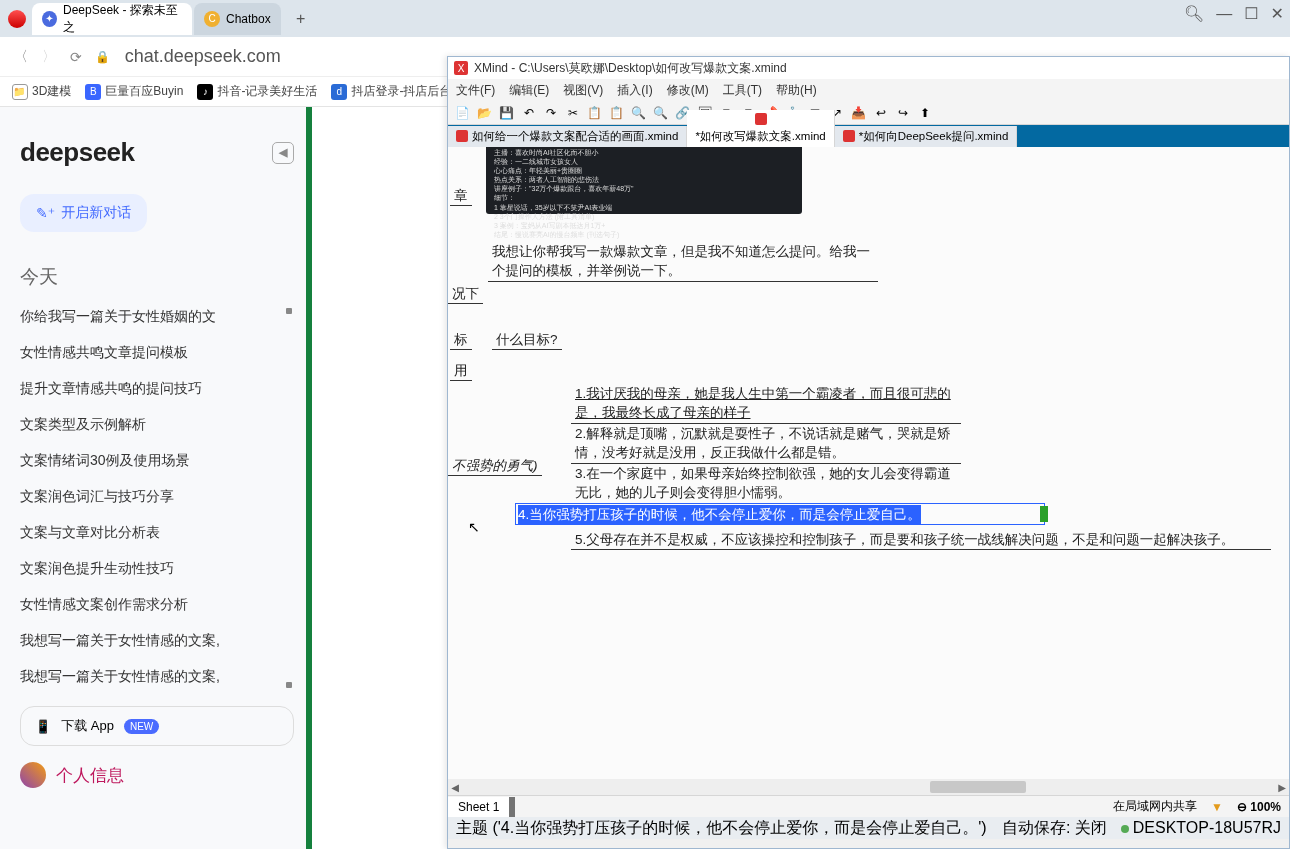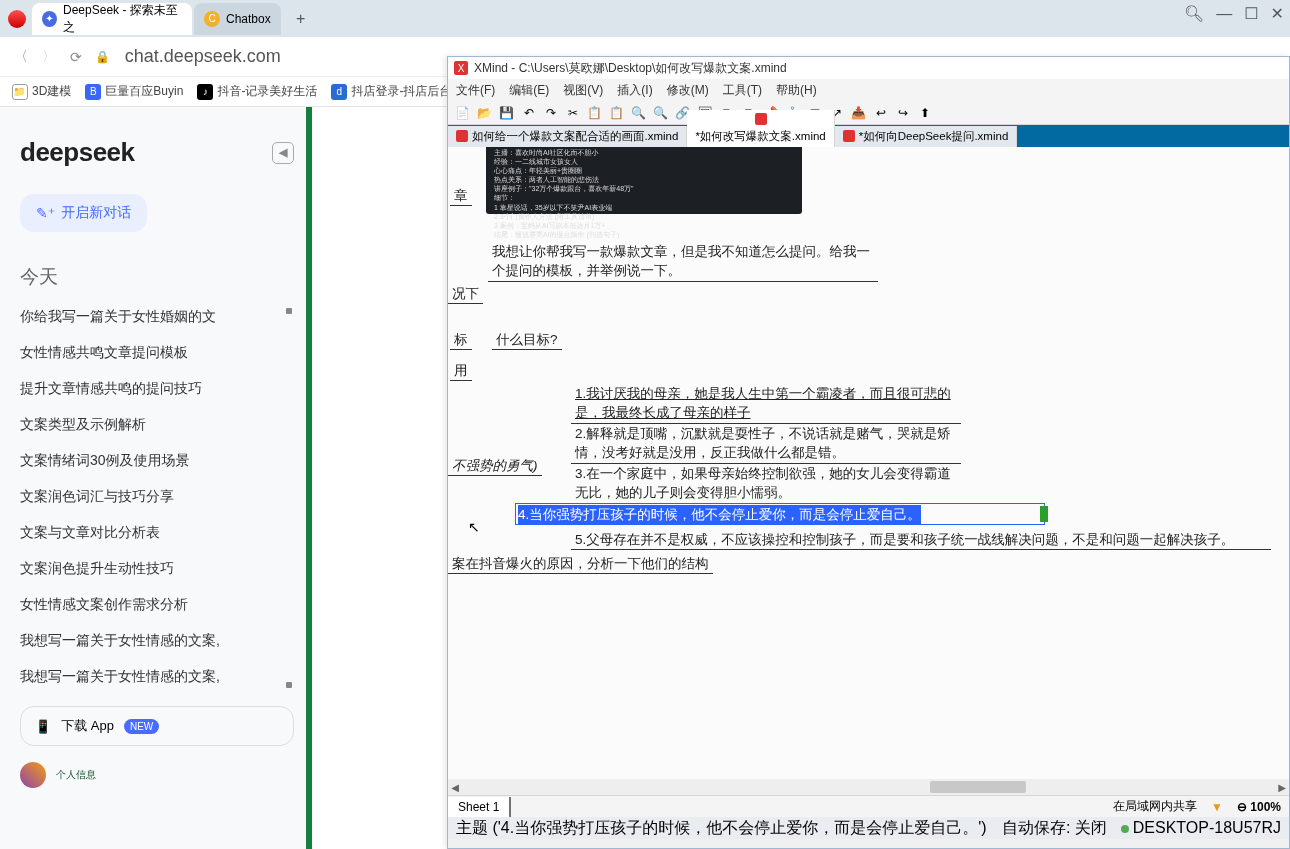--- a/index.html
+++ b/index.html
@@ -32,21 +32,21 @@
 .ds-logo{ font-size:26px; font-weight:700; color:#222; letter-spacing:-0.5px; display:flex; align-items:center; justify-content:space-between;}
 .collapse-icon{ width:22px; height:22px; border:1.5px solid #aaa; border-radius:5px; display:flex; align-items:center; justify-content:center; font-size:11px; color:#888;}
 .newchat{ margin-top:26px; display:inline-flex; align-items:center; gap:6px; color:#4169ff; background:#e9efff; padding:10px 16px; border-radius:14px; font-size:14px;}
 .sec-title{ margin-top:32px; font-size:19px; color:#666;}
 .chat-list{ margin-top:18px; display:flex; flex-direction:column; gap:18px; height:380px; overflow:hidden; position:relative;}
 .chat-item{ font-size:14px; color:#333; white-space:nowrap; overflow:hidden; text-overflow:ellipsis; cursor:default;}
 .sb-cap{position:absolute; right:2px; top:0; width:6px; height:6px; background:#888; border-radius:1px;}
 .sb-cap.bottom{top:auto; bottom:0;}
 .dl-app{ margin-top:18px; border:1px solid #ddd; border-radius:14px; padding:10px 14px; display:flex; align-items:center; gap:10px; font-size:13px;}
 .dl-badge{ background:#4a6bff; color:#fff; font-size:10px; padding:2px 6px; border-radius:8px;}
-.profile{ margin-top:16px; display:flex; align-items:center; gap:10px; font-size:10px; color:#14532d;}
+.profile{ margin-top:16px; display:flex; align-items:center; gap:10px; font-size:17px; color:#be185d;}
 .avatar{ width:26px; height:26px; border-radius:50%; background:linear-gradient(45deg,#8e44ad,#f39c12);}
 .footer-note{ position:absolute; bottom:6px; left:260px; right:0; text-align:center; font-size:12px; color:#aaa;}
 
 
 .xmind{ position:absolute; left:447px; top:-51px; width:843px; height:793px; background:#f0f0f0; border:1px solid #9fb7d0; box-shadow:-2px 0 6px rgba(0,0,0,.1);}
 .xm-title{ height:22px; background:#fff; display:flex; align-items:center; padding:0 6px; font-size:12px; color:#333; gap:6px;}
 .xm-icon{ width:14px; height:14px; background:#d33; border-radius:2px; display:inline-flex; align-items:center; justify-content:center; color:#fff; font-size:10px;}
 .xm-menu{ height:22px; background:#f4f4f4; display:flex; align-items:center; padding:0 8px; gap:14px; font-size:12px; color:#333;}
 .xm-toolbar{ height:24px; background:#f4f4f4; display:flex; align-items:center; padding:0 6px; gap:4px; border-bottom:1px solid #d6d6d6;}
 .tb{ width:18px; height:18px; display:inline-flex; align-items:center; justify-content:center; font-size:12px;}
@@ -62,21 +62,21 @@
 .node.ul{ border-bottom:1px solid #333; padding:0 4px;}
 .node.sel{ background:#2b62ff; color:#fff; padding:1px 0;}
 .sel-wrap{ position:absolute; border:1px solid #2b62ff;}
 .sel-handle{ position:absolute; right:-4px; top:50%; transform:translateY(-50%); width:8px; height:16px; background:#2aa02a;}
 .cursor-arrow{ position:absolute; left:20px; top:372px; font-size:14px; color:#000;}
 .xm-hscroll{ height:16px; display:flex; align-items:center; background:#eee;}
 .xm-hscroll .arrow{width:14px;text-align:center;font-size:10px;color:#666;}
 .xm-hscroll .track{flex:1;height:14px;background:#eee;position:relative;}
 .xm-hscroll .thumb{position:absolute;left:468px;width:96px;height:12px;background:#c8c8c8;border-radius:2px;top:1px;}
 .xm-bottombar{ height:22px; background:#f4f4f4; display:flex; align-items:center; font-size:12px; border-top:1px solid #d6d6d6;}
-.sheet{ padding:3px 10px; background:#fff; border-right:2px solid #737373;}
+.sheet{ padding:3px 10px; background:#fff; border-right:6px solid #737373;}
 .share{ margin-left:auto; padding:0 8px;}
 .filter-ic{ color:#e39b1d; padding:0 6px;}
 .zoom{ padding:0 8px;font-weight:bold;}
 .xm-status{ height:22px; background:#e9edf1; display:flex; align-items:center; font-size:16px; padding:0 8px;}
 .st-right{ margin-left:auto; display:flex; gap:14px; align-items:center;}
 .dot{ width:8px; height:8px; border-radius:50%; background:#5a5; display:inline-block; margin-right:4px;}
 </style>
 </head>
 <body>
 
@@ -240,21 +240,20 @@
       <div class="node ul" style="left:0px; top:310px;font-style:italic;">不强势的勇气)</div>
 
       <div class="node ul" style="left:123px; top:238px; width:390px; line-height:1.4;text-decoration:underline;">1.我讨厌我的母亲，她是我人生中第一个霸凌者，而且很可悲的是，我最终长成了母亲的样子</div>
       <div class="node ul" style="left:123px; top:278px; width:390px; line-height:1.4;">2.解释就是顶嘴，沉默就是耍性子，不说话就是赌气，哭就是矫情，没考好就是没用，反正我做什么都是错。</div>
       <div class="node ul" style="left:123px; top:318px; width:390px; line-height:1.4;">3.在一个家庭中，如果母亲始终控制欲强，她的女儿会变得霸道无比，她的儿子则会变得胆小懦弱。</div>
       <div class="sel-wrap" style="left:67px; top:356px; width:530px; height:22px;">
         <div class="sel-handle"></div>
       </div>
       <div class="node sel" style="left:70px; top:358px;">4.当你强势打压孩子的时候，他不会停止爱你，而是会停止爱自己。</div>
       <div class="node ul" style="left:123px; top:384px; width:700px;">5.父母存在并不是权威，不应该操控和控制孩子，而是要和孩子统一战线解决问题，不是和问题一起解决孩子。</div>
-      <div class="node ul" style="left:0px; top:408px;">案在抖音爆火的原因，分析一下他们的结构</div>
       <span class="cursor-arrow">↖</span>
     </div>
     <div class="xm-hscroll">
       <span class="arrow">◀</span>
       <div class="track">
           <div class="thumb"></div>
         </div>
       <span class="arrow">▶</span>
     </div>
     <div class="xm-bottombar">

